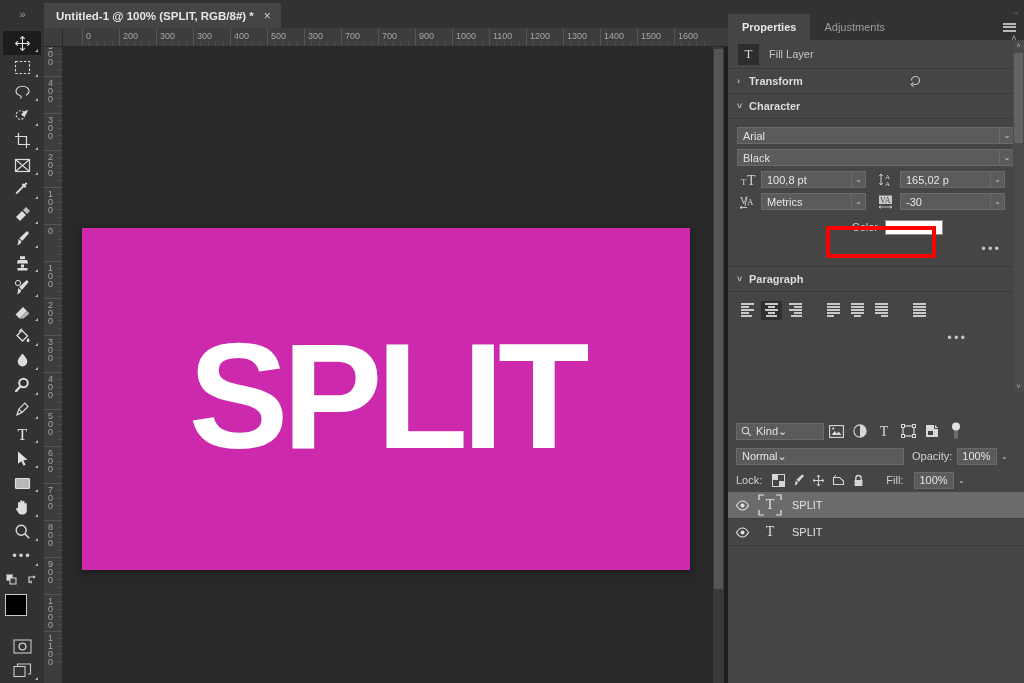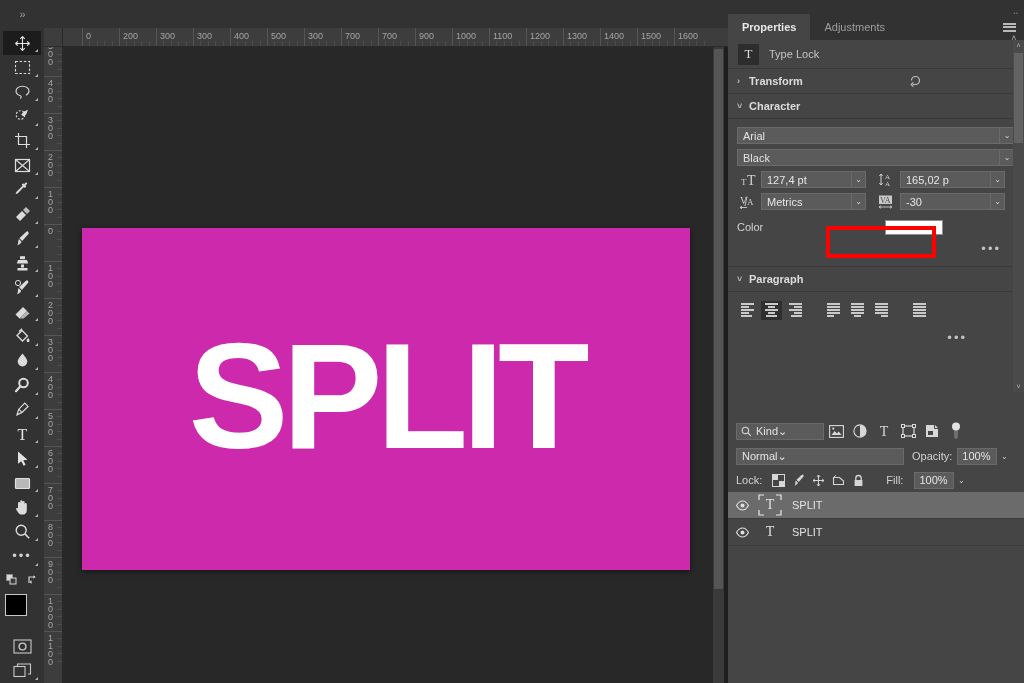--- a/index.html
+++ b/index.html
@@ -169,21 +169,21 @@
   .fld .ctl{
     flex:1; height:17px; background:#5b5b5b; border:1px solid #6a6a6a;
     display:flex; align-items:center; position:relative;
     font-size:11px; color:#e6e6e6; padding-left:5px; margin-right:10px;
   }
   .fld .ctl .caret{
     position:absolute; right:0; top:0; width:14px;height:15px;
     display:flex;align-items:center;justify-content:center; color:#d3d3d3; font-size:8px;
     border-left:1px solid #6a6a6a;
   }
-  #color-row{ display:flex; align-items:center; justify-content:space-between; height:20px; margin-top:2px; padding-right:72px;}
+  #color-row{ display:flex; align-items:center; justify-content:flex-end; height:20px; margin-top:2px; padding-right:72px;}
   #color-row .lbl{ margin-right:7px; color:#d2d2d2; }
   #color-swatch{ width:58px; height:15px; background:#ffffff; border:1px solid #8d8d8d; }
   .dots{ text-align:right; color:#c2c2c2; letter-spacing:2px; font-size:13px; padding-right:14px; margin-top:4px;}
 
   #paragraph{ padding:9px 9px 0 9px; }
   .align-row{ display:flex; align-items:center; }
   .abtn{
     width:21px;height:19px; display:flex;align-items:center;justify-content:center; margin-right:3px;
   }
   .abtn.sel{ background:#2f2f2f; }
@@ -242,20 +242,24 @@
 
   
   .annot{ position:absolute; border:4px solid #FF0000; pointer-events:none; }
   #annot-color{ left:98px; top:212px; width:110px; height:32px; }
 </style>
 </head>
 <body>
 
 <div id="topbar">
   <div id="collapse-left">»</div>
+  <div id="doc-tab">
+    <span>Untitled-1 @ 100% (SPLIT, RGB/8#) *</span>
+    <span class="close">×</span>
+  </div>
   <div id="collapse-right">»</div>
 </div>
 
 <div id="toolbar">
   <div class="tool active">
     <svg width="17" height="17" viewBox="0 0 17 17">
         <g fill="none" stroke="#e8e8e8" stroke-width="1.1">
           <path d="M8.5 1.5v14M1.5 8.5h14"></path>
           <path d="M8.5 1.5l-2.2 2.4M8.5 1.5l2.2 2.4M8.5 15.5l-2.2-2.4M8.5 15.5l2.2-2.4M1.5 8.5l2.4-2.2M1.5 8.5l2.4 2.2M15.5 8.5l-2.4-2.2M15.5 8.5l-2.4 2.2"></path>
         </g>
@@ -740,21 +744,21 @@
             <i></i>
             <i></i>
             <i></i>
           </div>
         </div>
     </div>
 
     <div id="prop-body">
       <div id="type-layer-row">
         <span class="tl-thumb">T</span>
-        <span class="lbl">Type Lock</span>
+        <span class="lbl">Fill Layer</span>
       </div>
 
       <div class="sect-head">
         <span class="arrow">›</span>
         <span>Transform</span>
         <span class="reset-ico">
           <svg width="15" height="15" viewBox="0 0 15 15">
               <path d="M3.5 7.5a4 4 0 114 4H5" fill="none" stroke="#c0c0c0" stroke-width="1.2"></path>
               <path d="M5.4 9.3L3.2 11.5 5.4 13.6" fill="none" stroke="#c0c0c0" stroke-width="1.2"></path>
             </svg>
@@ -778,21 +782,21 @@
 
         <div class="fld-grid">
           <div class="fld">
             <span class="gi">
               <svg width="20" height="15" viewBox="0 0 20 15">
                   <text x="2" y="13" font-family="Liberation Serif, serif" font-size="9" fill="#d0d0d0">T</text>
                   <text x="8" y="13" font-family="Liberation Serif, serif" font-size="14" fill="#d0d0d0">T</text>
                 </svg>
             </span>
             <span class="ctl">
-              <span>127,4 pt</span>
+              <span>100,8 pt</span>
               <span class="caret">⌄</span>
             </span>
           </div>
           <div class="fld">
             <span class="gi">
               <svg width="20" height="15" viewBox="0 0 20 15">
                   <path d="M3 2v11M3 2l-1.6 2M3 2l1.6 2M3 13l-1.6-2M3 13l1.6-2" stroke="#d0d0d0" stroke-width="1" fill="none"></path>
                   <text x="7" y="7" font-family="Liberation Serif, serif" font-size="7" fill="#d0d0d0">A</text>
                   <text x="7" y="14" font-family="Liberation Serif, serif" font-size="7" fill="#d0d0d0">A</text>
                 </svg>

